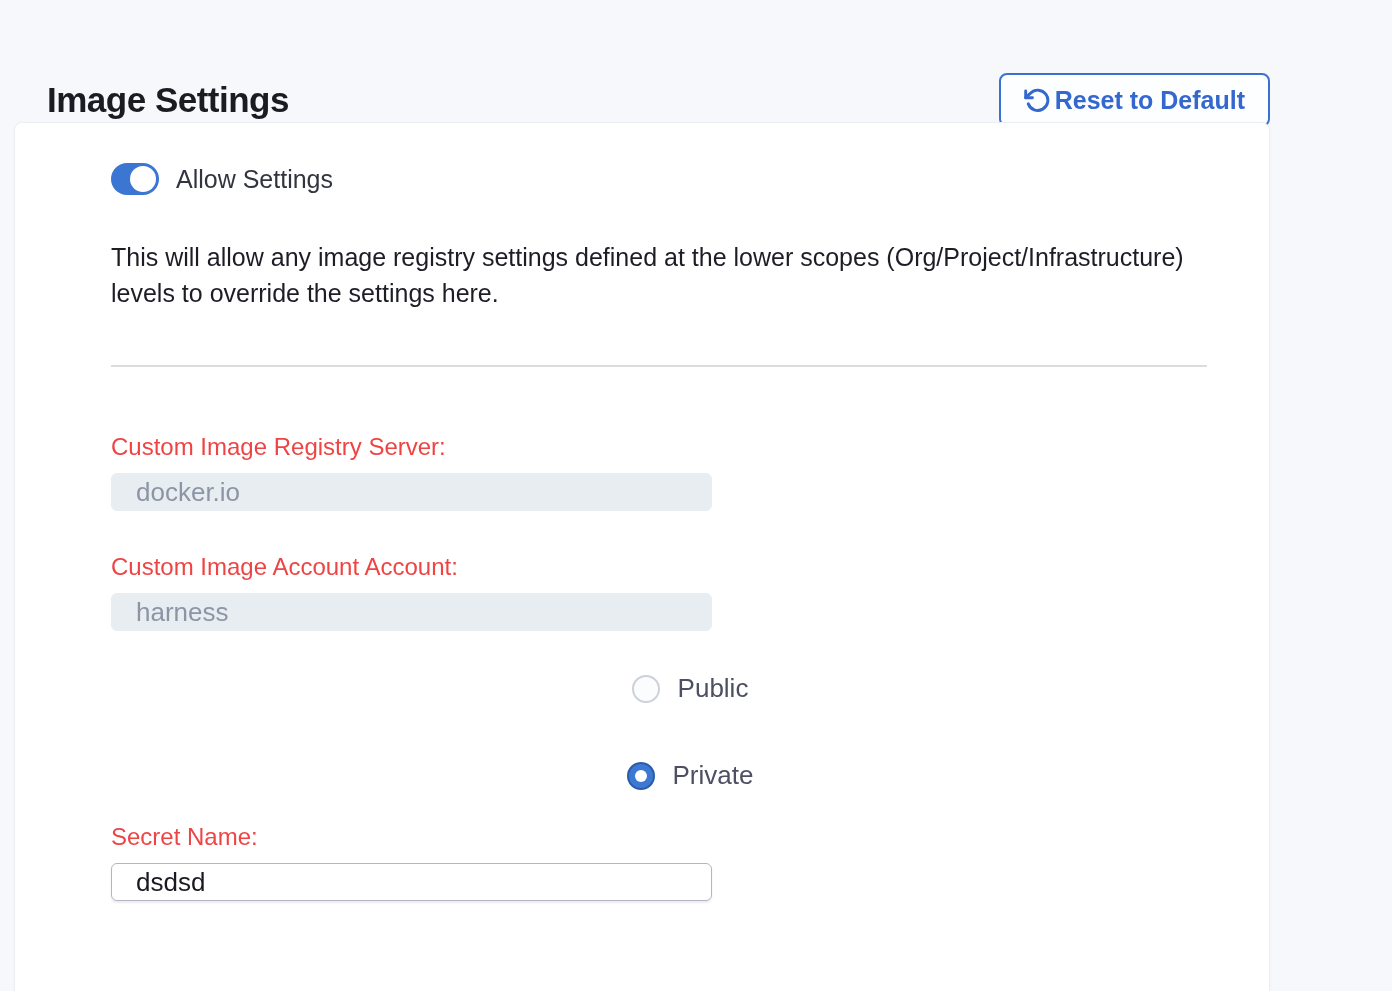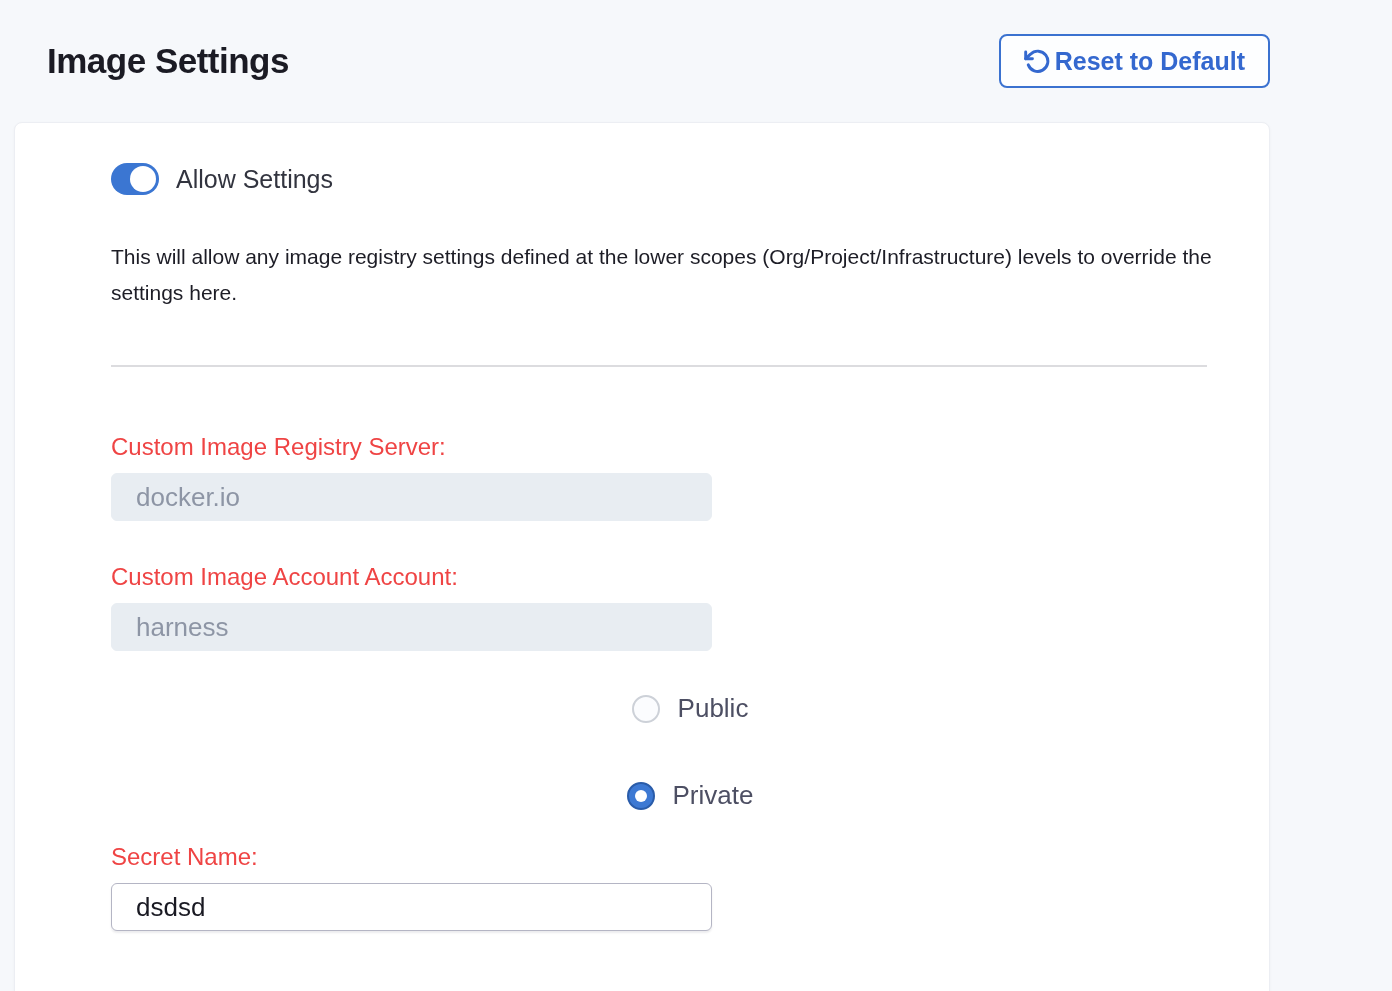--- a/index.html
+++ b/index.html
@@ -9,20 +9,21 @@
     background: #f6f8fb;
     font-family: "Liberation Sans", "DejaVu Sans", sans-serif;
   }
   
   .header-bar {
     display: flex;
     align-items: center;
     justify-content: space-between;
     padding: 30px 122px 0 47px;
     height: 92px;
+    margin-top: 39px;
   }
   .page-title {
     font-size: 35px;
     font-weight: 700;
     letter-spacing: -0.5px;
     color: #1b1b24;
   }
   .reset-btn {
     display: flex;
     align-items: center;
@@ -71,21 +72,21 @@
     border-radius: 50%;
     background: #ffffff;
   }
   .switch.on .knob { left: auto; right: 3px; }
   .toggle-label { font-size: 25px; color: #32343f; }
 
   
   .description {
     margin-top: 44px;
     max-width: 1118px;
-    font-size: 21px;
+    font-size: 25px;
     line-height: 36px;
     color: #1d1d26;
   }
 
   .divider {
     margin-top: 54px;
     width: 1096px;
     height: 0;
     border-top: 2px solid #dcdcdf;
   }
@@ -93,21 +94,21 @@
   
   .field-label {
     font-size: 24px;
     color: #ef4444;
     display: block;
   }
   .field-label.first { margin-top: 66px; }
   .text-input {
     display: block;
     margin-top: 12px;
-    width: 601px; height: 48px;
+    width: 601px; height: 38px;
     padding: 0 24px;
     font-family: inherit;
     font-size: 26px;
     border-radius: 6px;
     outline: none;
   }
   .text-input:disabled {
     background: #e8edf2;
     border: 1px solid #e8edf2;
     color: #8d95a5;

